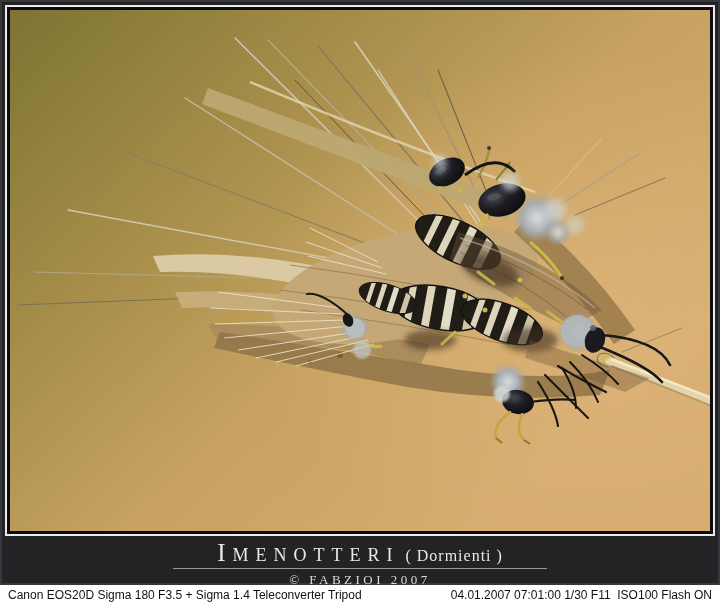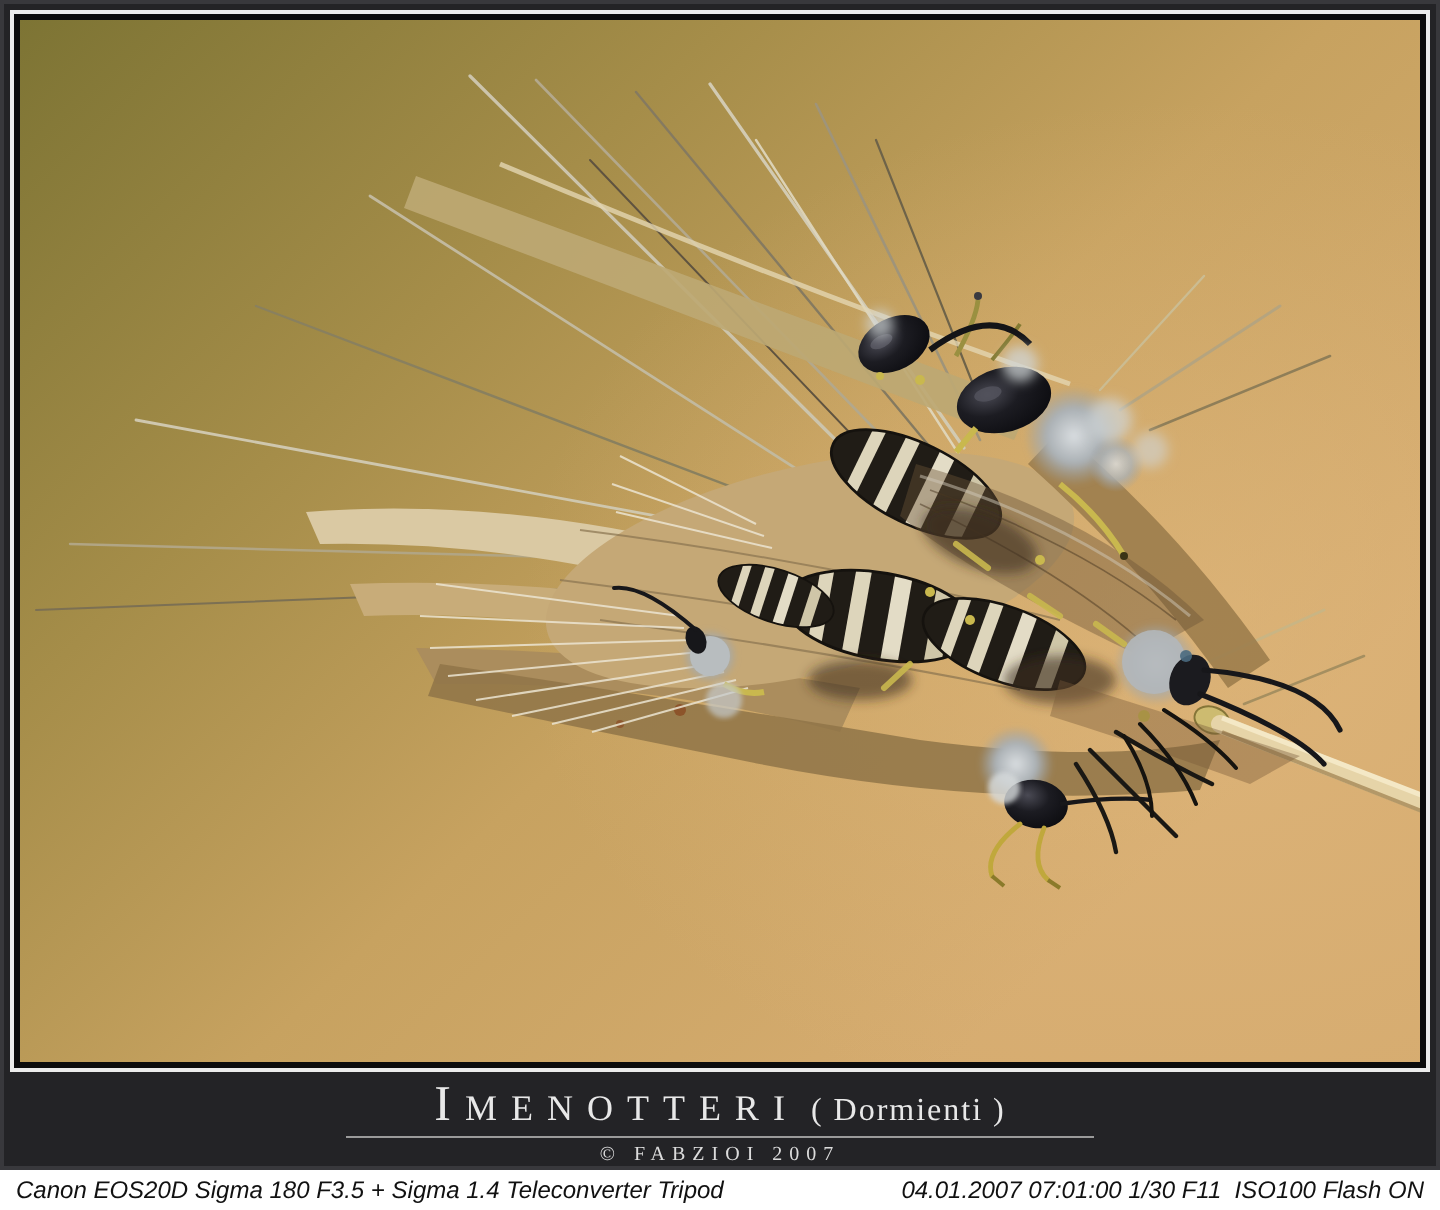--- a/index.html
+++ b/index.html
@@ -25,29 +25,29 @@
     text-align:center; color:#e8e8e8;
     font-family:"Liberation Serif", serif;
   }
   .title-line{ line-height:24px; white-space:pre; }
   .title-initial{ font-size:25px; letter-spacing:7px; }
   .title-rest{ font-size:18px; letter-spacing:7px; }
   .subtitle{ font-size:16px; letter-spacing:1px; margin-left:6px; }
   .rule{
     width:374px; height:1px; background:#9a9a9a; margin:0 auto 3px auto;
   }
-  .credit{ font-size:10px; letter-spacing:3.5px; color:#dcdcdc; white-space:pre; }
+  .credit{ font-size:13px; letter-spacing:3.5px; color:#dcdcdc; white-space:pre; }
 
   
   .exif-bar{
     position:absolute; left:0; top:585px; width:720px; height:20px;
     background:#ffffff; color:#111111; font-size:12px; line-height:20px;
     display:flex; justify-content:space-between; padding:0 8px; box-sizing:border-box;
   }
-  .exif-bar span{ white-space:pre;font-style:italic; }
+  .exif-bar span{ white-space:pre; }
 </style>
 </head>
 <body>
 
 <div class="page">
   <div class="mat">
     <div class="white-line">
       <div class="photo">
         <svg viewBox="0 0 700 521" preserveAspectRatio="none">
           <defs>

